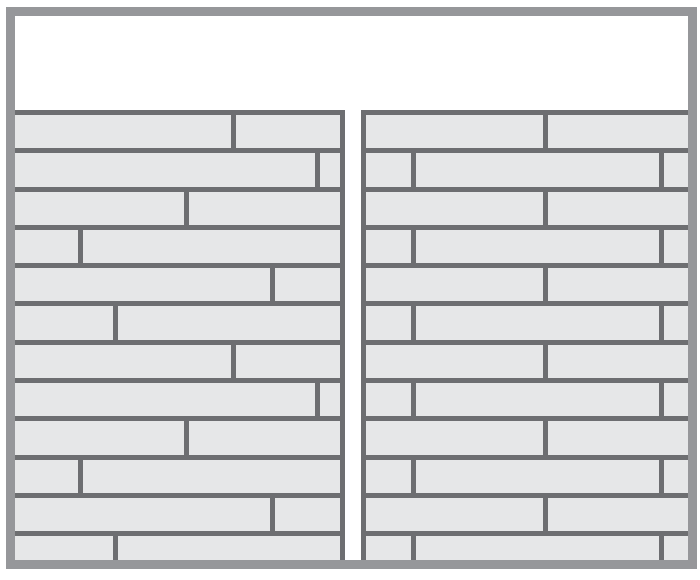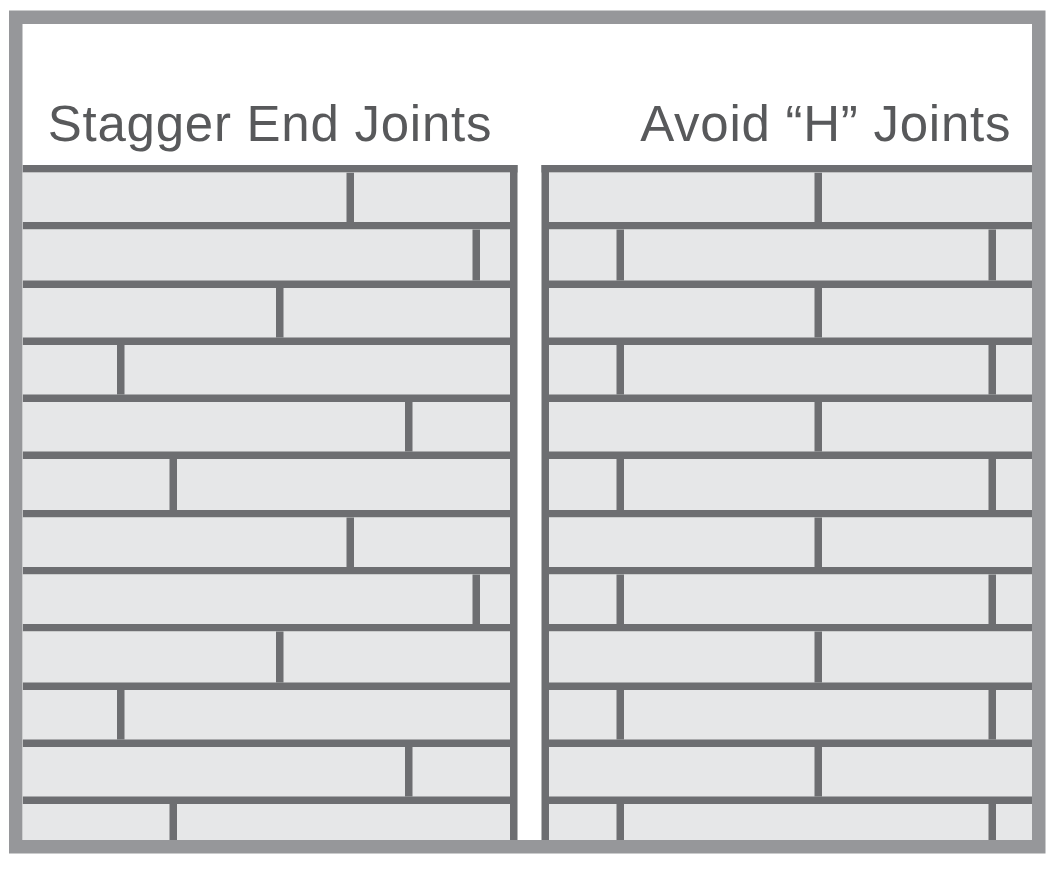--- a/index.html
+++ b/index.html
@@ -87,25 +87,20 @@
     width: 5px;
     background: var(--joint, #6d6e71);
   }
 </style>
 </head>
 <body>
 
 <div class="canvas">
   <div class="frame">
 
-    <div class="titles">
-      <div class="title-cell title-left">Stagger End Joints</div>
-      <div class="title-gap"></div>
-      <div class="title-cell title-right">Avoid “H” Joints</div>
-    </div>
 
     <div class="panels">
       <div class="panel panel-left" id="panel-left">
           <div class="row">
             <div class="joint" style="left: calc(67.1% - 2.5px);"></div>
           </div>
           <div class="row">
             <div class="joint" style="left: calc(93.2% - 2.5px);"></div>
           </div>
           <div class="row">

